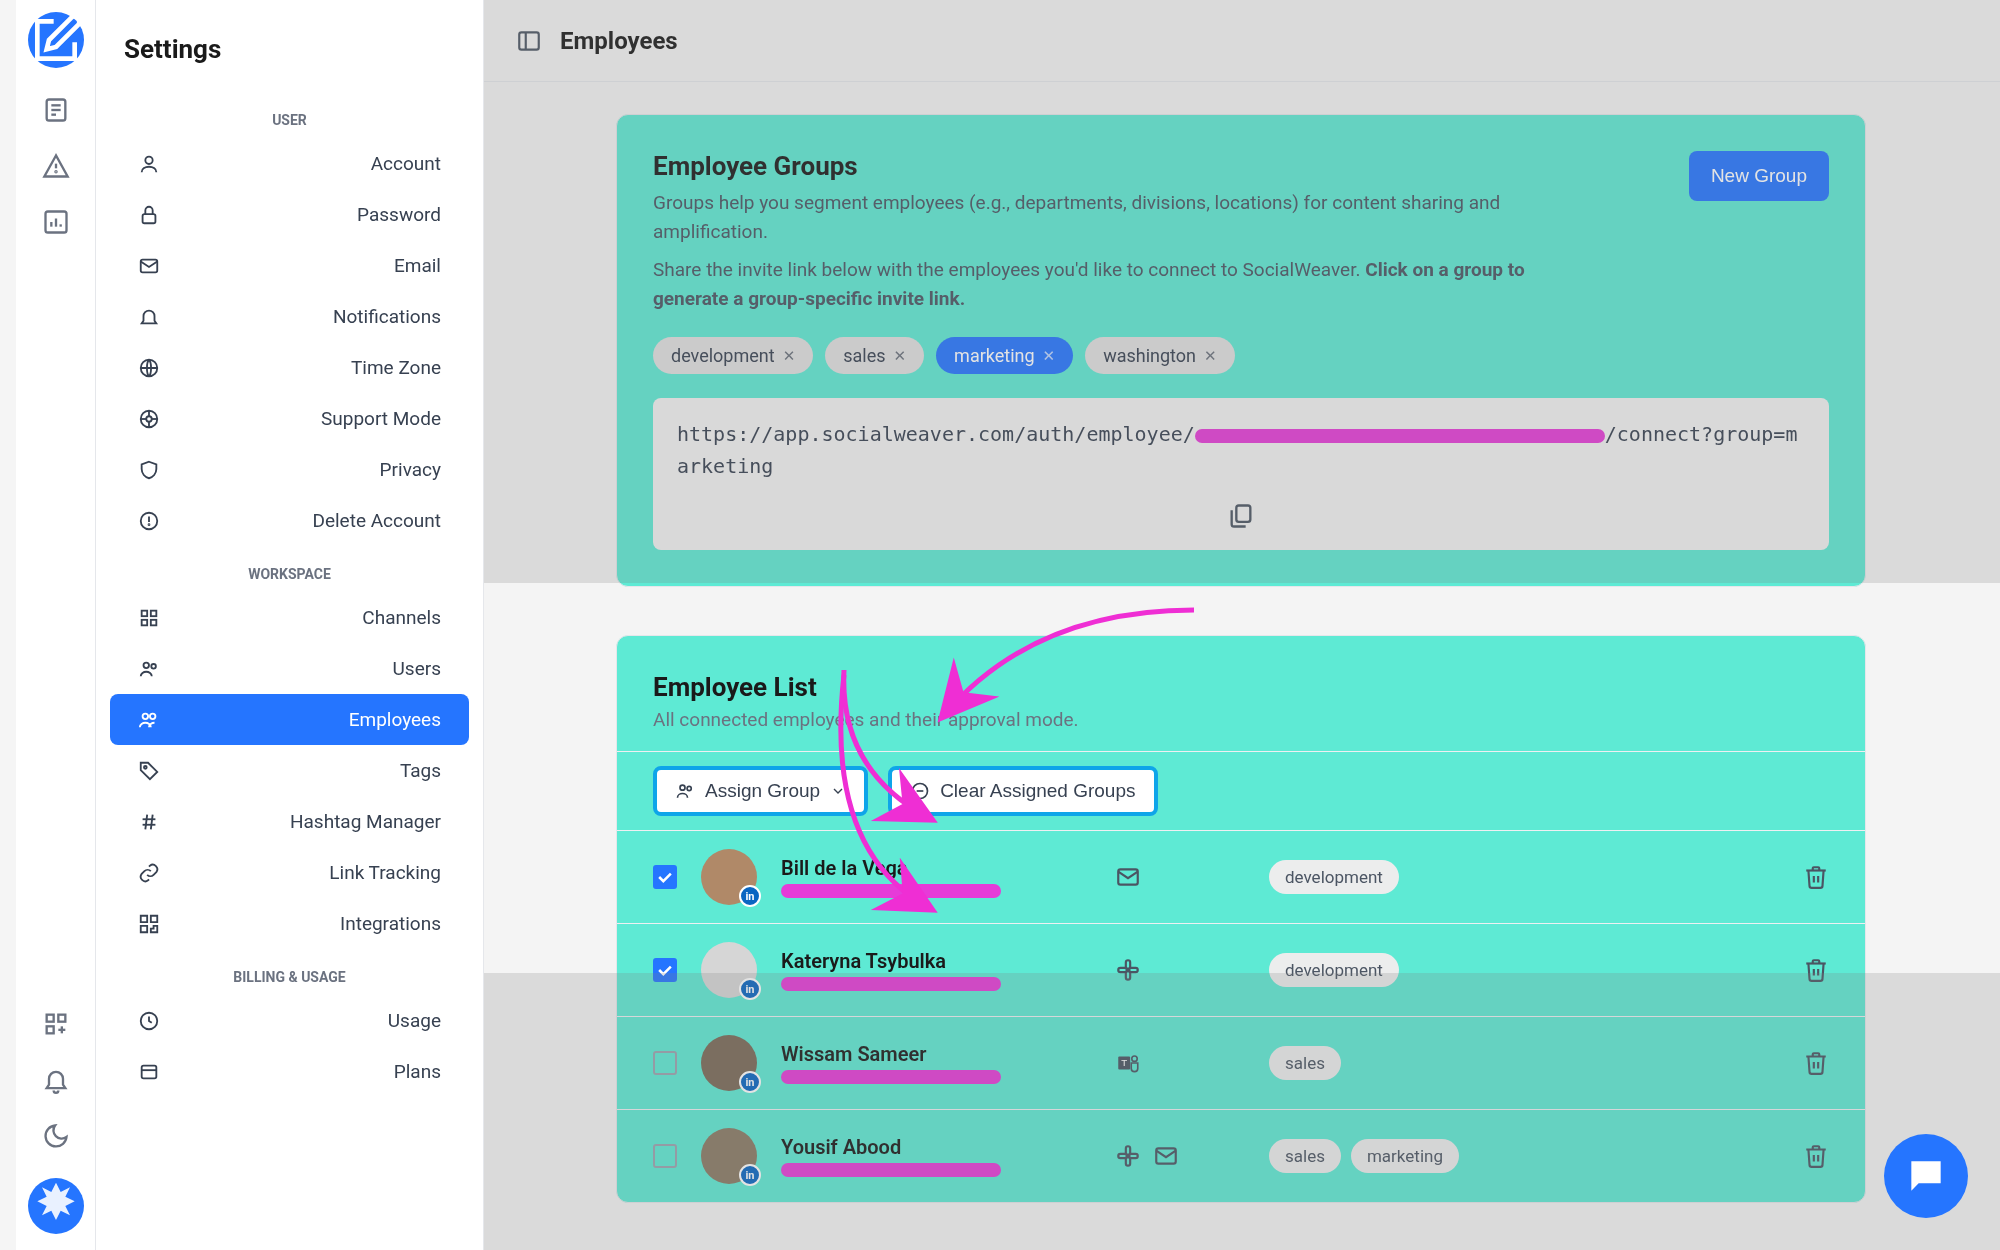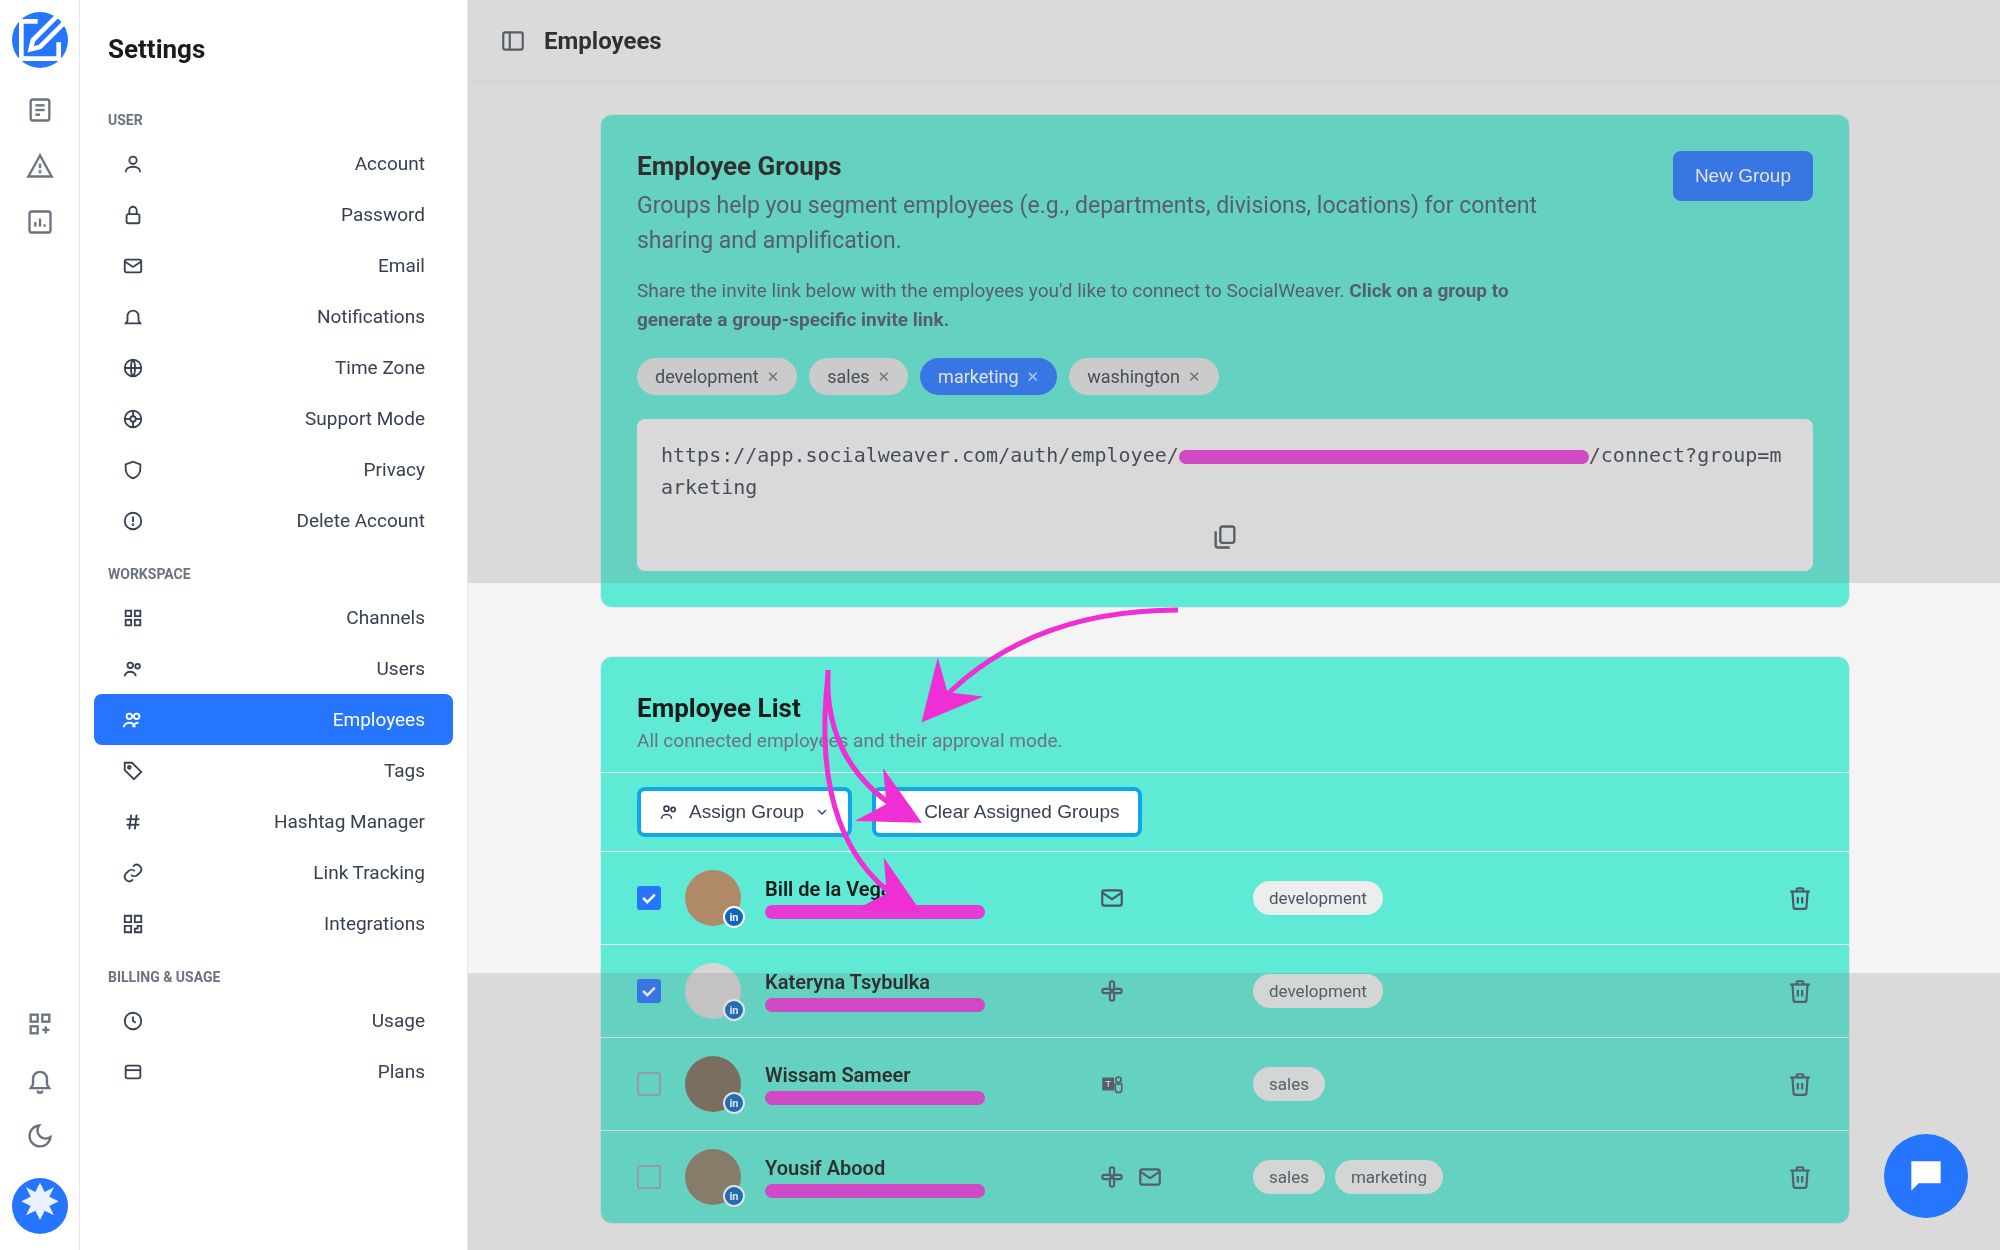--- a/index.html
+++ b/index.html
@@ -1,45 +1,45 @@
 <!DOCTYPE html>
 <html><head>
 <meta charset="utf-8">
 <style>
 * { box-sizing: border-box; margin: 0; padding: 0; }
 body { font-family: -apple-system, BlinkMacSystemFont, "Segoe UI", Roboto, sans-serif; background: #f5f5f5; color: #1a1a1a; overflow: hidden; width: 2000px; height: 1250px; }
-.app { display: flex; width: 100%; height: 100%; }
+.app { display: flex; width: 100%; height: 100%; padding-left: 16px; }
 
 
 .rail { width: 80px; background: #fff; border-right: 1px solid #e5e7eb; display: flex; flex-direction: column; align-items: center; padding-top: 12px; position: relative; }
 .rail-top { display:flex; flex-direction:column; gap:28px; align-items:center; }
 .rail-bottom { position:absolute; bottom:16px; display:flex; flex-direction:column; gap:28px; align-items:center; }
 .compose-btn { width:56px; height:56px; background:#2575ff; border-radius:50%; display:flex; align-items:center; justify-content:center; color:#fff; }
 .rail-icon { width:28px; height:28px; color:#6b7280; display:flex; align-items:center; justify-content:center; }
 .app-logo { width:56px; height:56px; border-radius:50%; background:#2575ff; display:flex; align-items:center; justify-content:center; color:#fff; }
 
 
 .sidebar { width: 388px; background:#fff; border-right:1px solid #e5e7eb; padding: 24px 0; overflow-y:auto; }
 .sidebar h1 { font-size: 26px; font-weight:700; padding: 10px 28px 28px; }
-.section-label { font-size:14px; font-weight:700; color:#6b7280; padding: 20px 28px 10px; }
+.section-label { font-size:14px; font-weight:700; color:#6b7280; padding: 20px 28px 10px; text-align: center; }
 .nav-item { display:flex; align-items:center; gap:14px; padding: 14px 28px; font-size:19px; color:#374151; cursor:pointer; border-radius:8px; margin: 0 14px; justify-content: space-between; }
 .nav-item.active { background:#2575ff; color:#fff; }
 .nav-icon { width:22px; height:22px; flex-shrink:0; display:flex; align-items:center; justify-content:center; }
 
 
 .main { flex:1; display:flex; flex-direction:column; background:#f4f4f4; position:relative; }
 .topbar { height:82px; display:flex; align-items:center; gap:18px; padding:0 32px; border-bottom:1px solid #e5e7eb; }
 .topbar h2 { font-size:24px; font-weight:700; }
 .content { flex:1; overflow-y:auto; padding: 32px 0 32px 132px; position:relative; }
 
 .card { background:#5eead4; border:1px solid #e5e7eb; border-radius:12px; width:1250px; }
 .groups-card { padding:36px; margin-bottom:48px; }
 .groups-head { display:flex; justify-content:space-between; align-items:flex-start; }
 .groups-head h3 { font-size:26px; font-weight:700; margin-bottom:8px; }
-.groups-desc { font-size:23px; color:#4b5563; max-width:900px; line-height:1.5; margin-bottom:19px;}
+.groups-desc { font-size:19px; color:#4b5563; max-width:900px; line-height:1.5; margin-bottom:10px;}
 .groups-desc2 { font-size:19px; color:#4b5563; max-width:940px; line-height:1.5; }
 .btn-primary { background:#2575ff; color:#fff; border:none; padding:14px 22px; font-size:19px; border-radius:8px; cursor:pointer; }
 
 .chips { display:flex; gap:12px; margin-top:24px; }
 .chip { display:flex; align-items:center; gap:8px; background:#e0e0e0; color:#374151; border-radius:999px; padding:8px 18px; font-size:18px; }
 .chip.active { background:#2575ff; color:#fff; }
 .chip-x { font-size:15px; opacity:.7; }
 
 .linkbox { margin-top:24px; background:#f3f3f3; border-radius:8px; padding:20px 24px; display:flex; align-items:center; gap:20px; font-family: ui-monospace, Menlo, monospace; font-size:20px; color:#374151;flex-direction:column; }
 .linkbox .txt { flex:1; line-height:1.6; word-break:break-all; }

